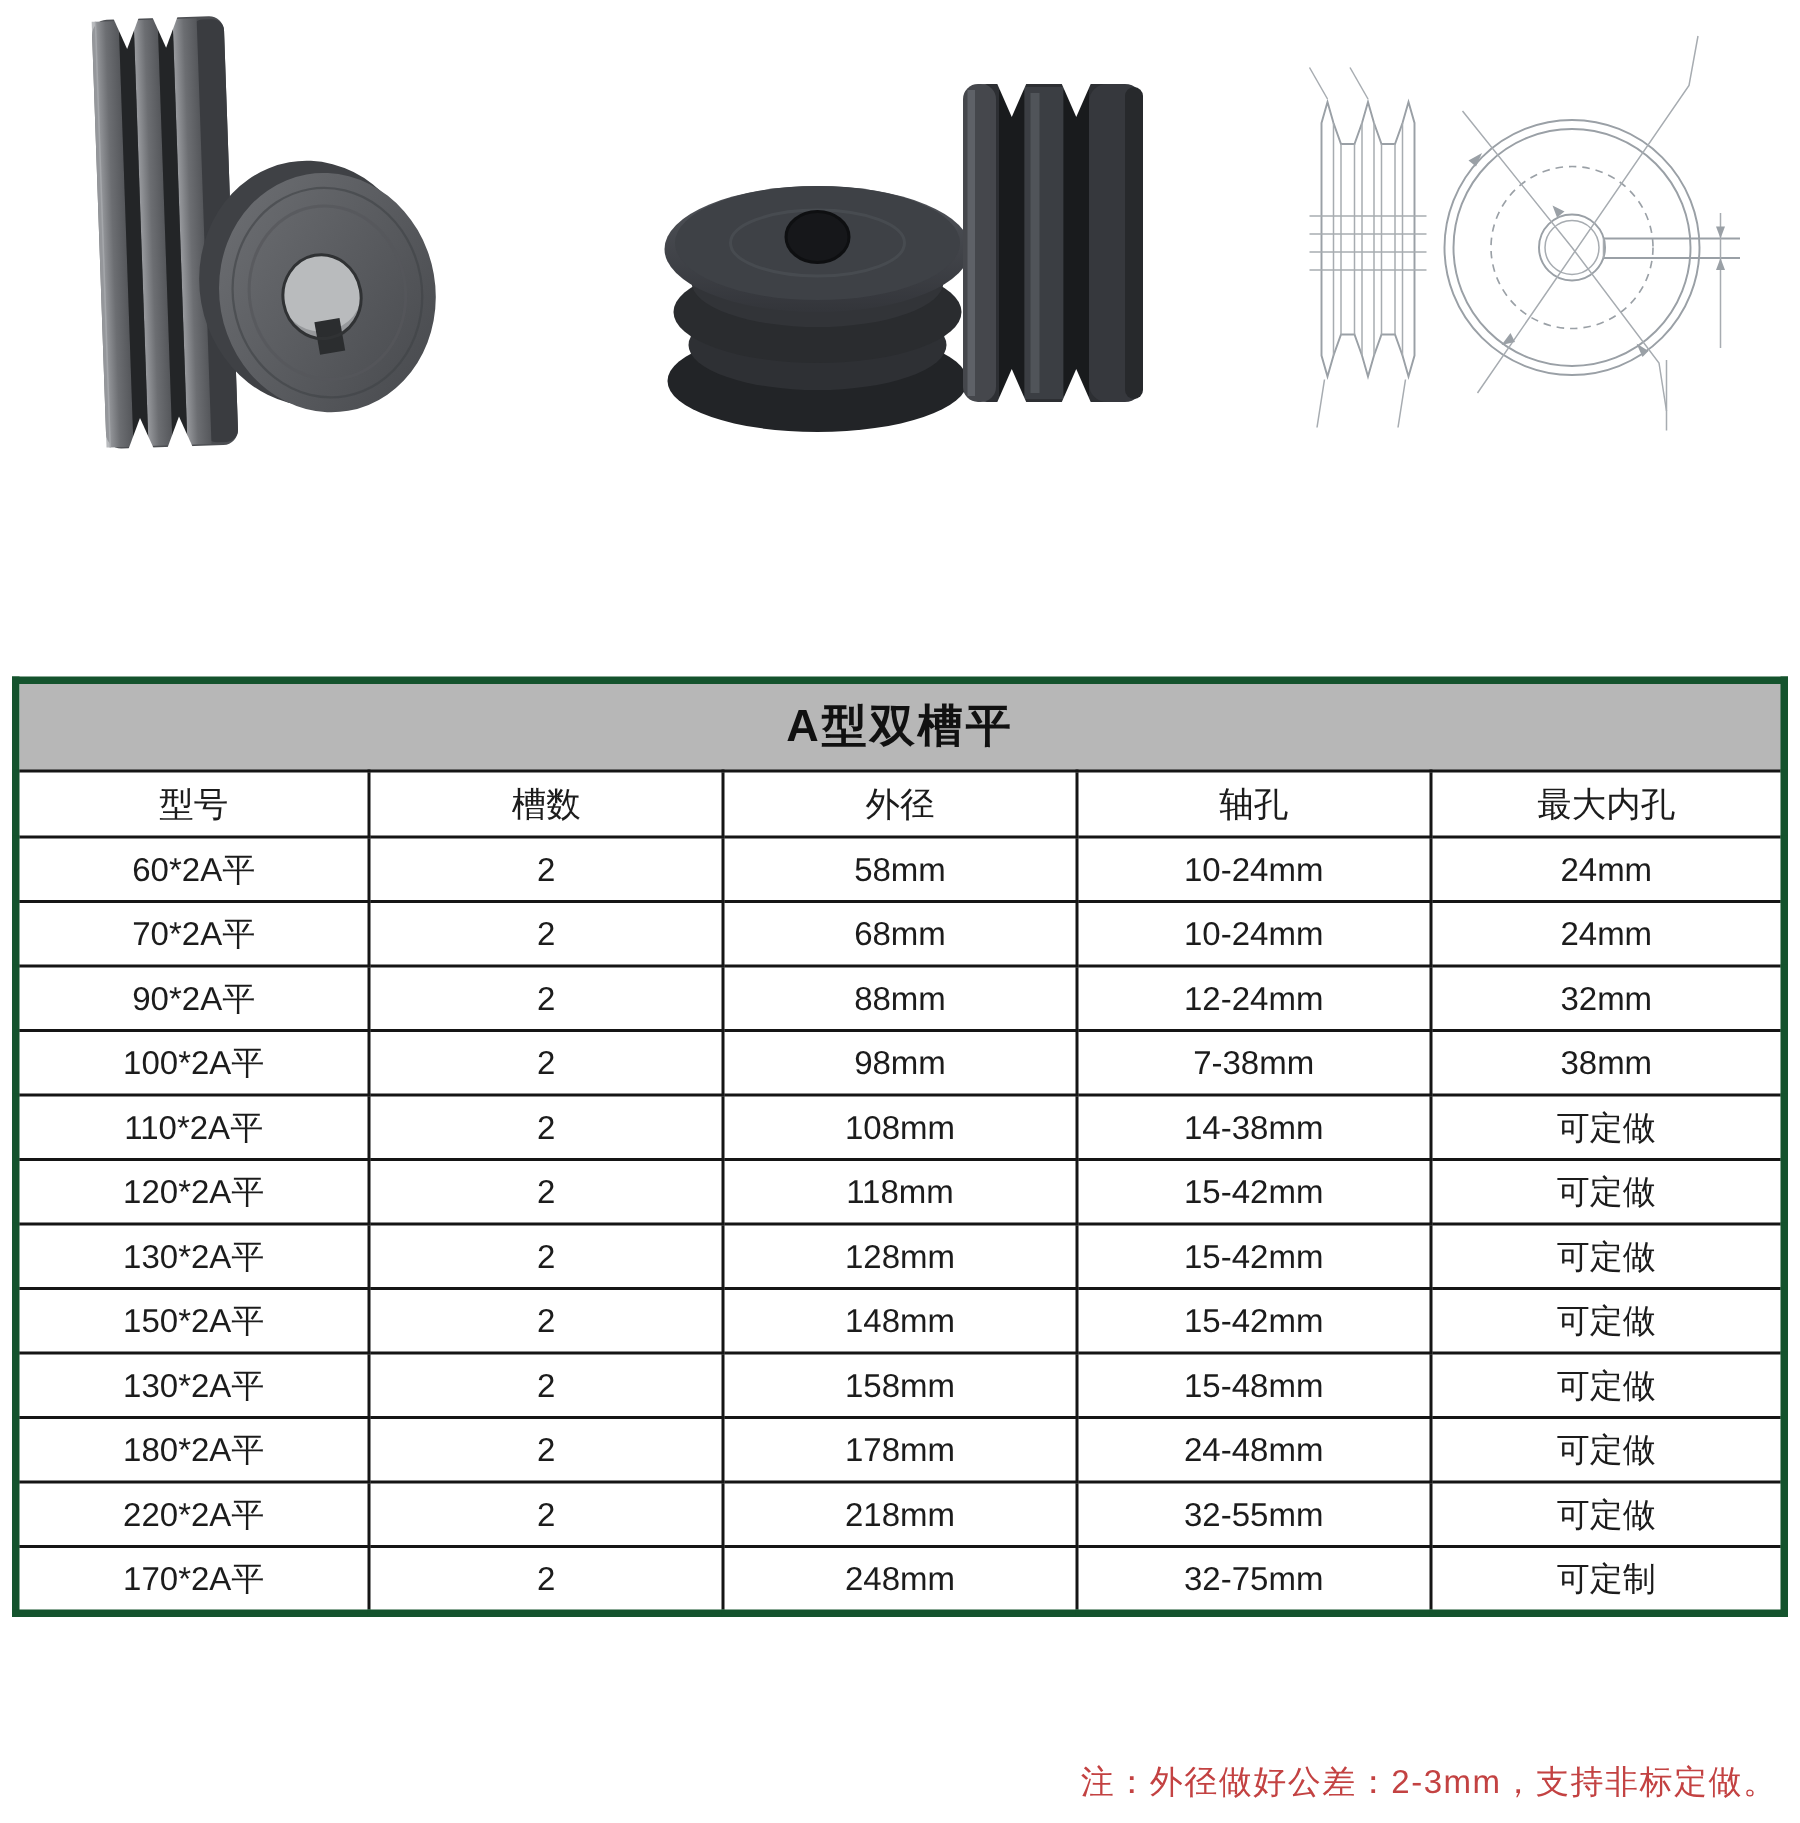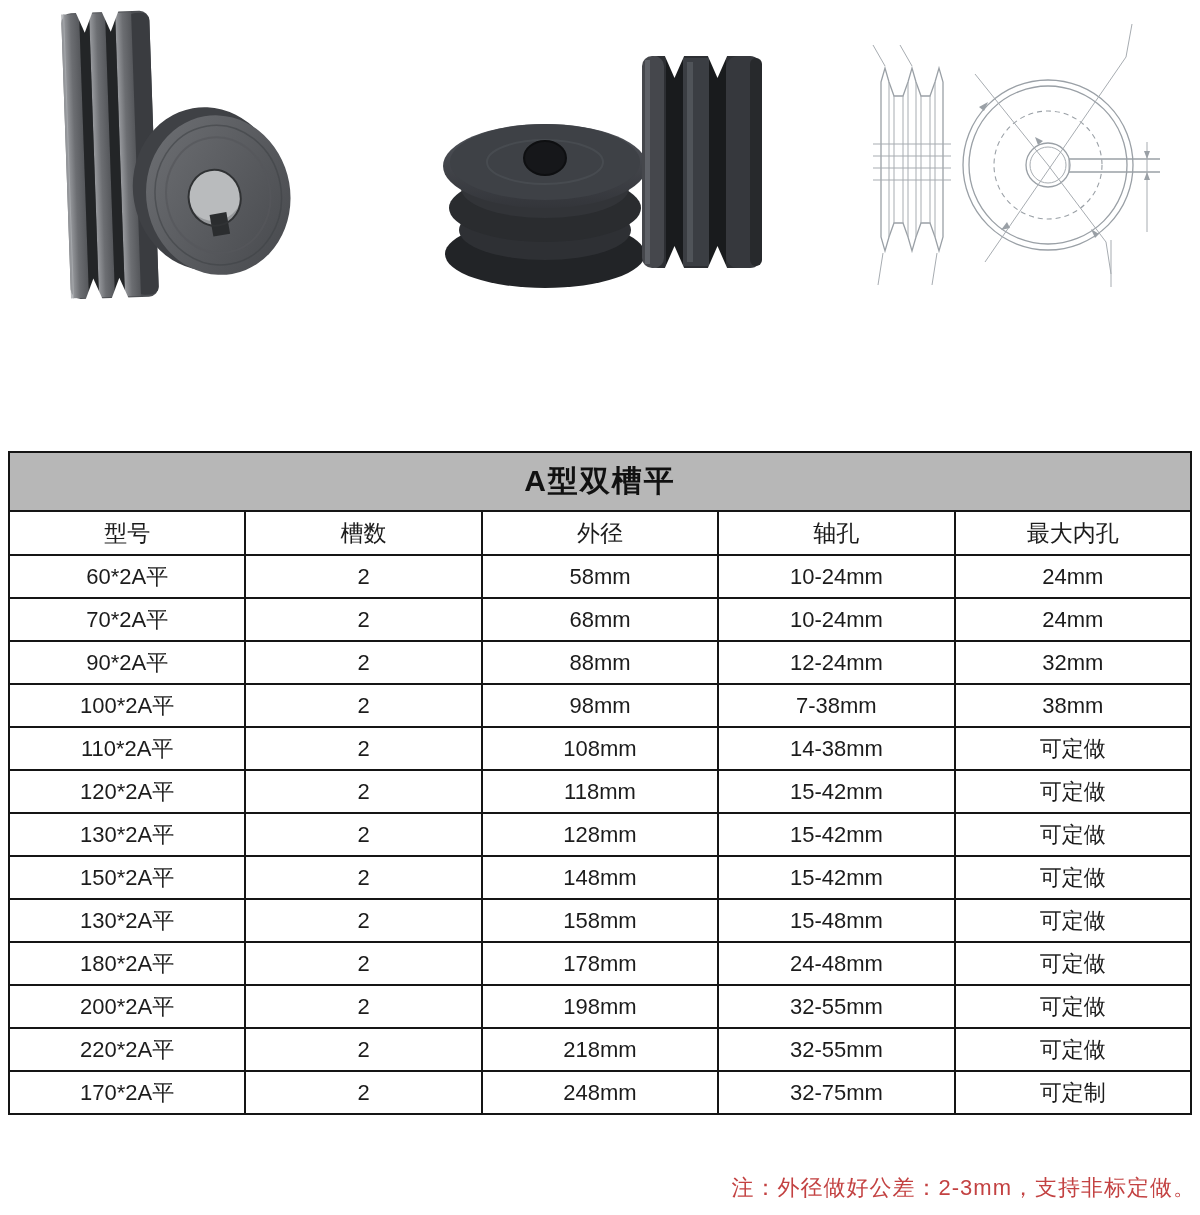--- a/index.html
+++ b/index.html
@@ -9,30 +9,30 @@
   
   .figure{position:absolute;}
   #photo-left{left:28px;top:4px;width:280px;height:300px;}
   #photo-middle{left:428px;top:38px;width:345px;height:280px;}
   #drawing-right{left:855px;top:12px;width:310px;height:290px;}
   .figure svg{display:block;width:100%;height:100%;}
 
   
   table.spec{position:absolute;left:8px;top:451px;width:1184px;
     border-collapse:collapse;table-layout:fixed;background:#ffffff;
-    border:1px solid #14532d;}
+    border:5px solid #14532d;}
   table.spec th,table.spec td{border:2px solid #151515;text-align:center;
     vertical-align:middle;padding:0;overflow:hidden;white-space:nowrap;}
   th.title-cell{height:57px;background:#b7b7b7;font-size:30px;font-weight:bold;
     letter-spacing:2px;color:#111111;}
   tr.cols th{height:42px;font-size:23px;font-weight:normal;font-family:Liberation Serif, serif;}
   table.spec td{height:41px;font-size:22px;}
 
   
-  .note{position:absolute;top:1175px;right:4px;font-size:22px;line-height:26px;
+  .note{position:absolute;top:1175px;right:15px;font-size:22px;line-height:26px;
     color:#c34242;letter-spacing:1px;}
 
   
   .ln{stroke:#9aa0a6;stroke-width:1.3;fill:none;}
   .lnthin{stroke:#a7acb1;stroke-width:1;fill:none;}
   .dash{stroke:#9aa0a6;stroke-width:1.1;fill:none;stroke-dasharray:5 4;}
 </style>
 </head>
 <body>
 
@@ -240,27 +240,20 @@
           <td>可定做</td>
         </tr>
         <tr>
           <td>180*2A平</td>
           <td>2</td>
           <td>178mm</td>
           <td>24-48mm</td>
           <td>可定做</td>
         </tr>
         <tr>
-          <td>200*2A平</td>
-          <td>2</td>
-          <td>198mm</td>
-          <td>32-55mm</td>
-          <td>可定做</td>
-        </tr>
-        <tr>
           <td>220*2A平</td>
           <td>2</td>
           <td>218mm</td>
           <td>32-55mm</td>
           <td>可定做</td>
         </tr>
         <tr>
           <td>170*2A平</td>
           <td>2</td>
           <td>248mm</td>

